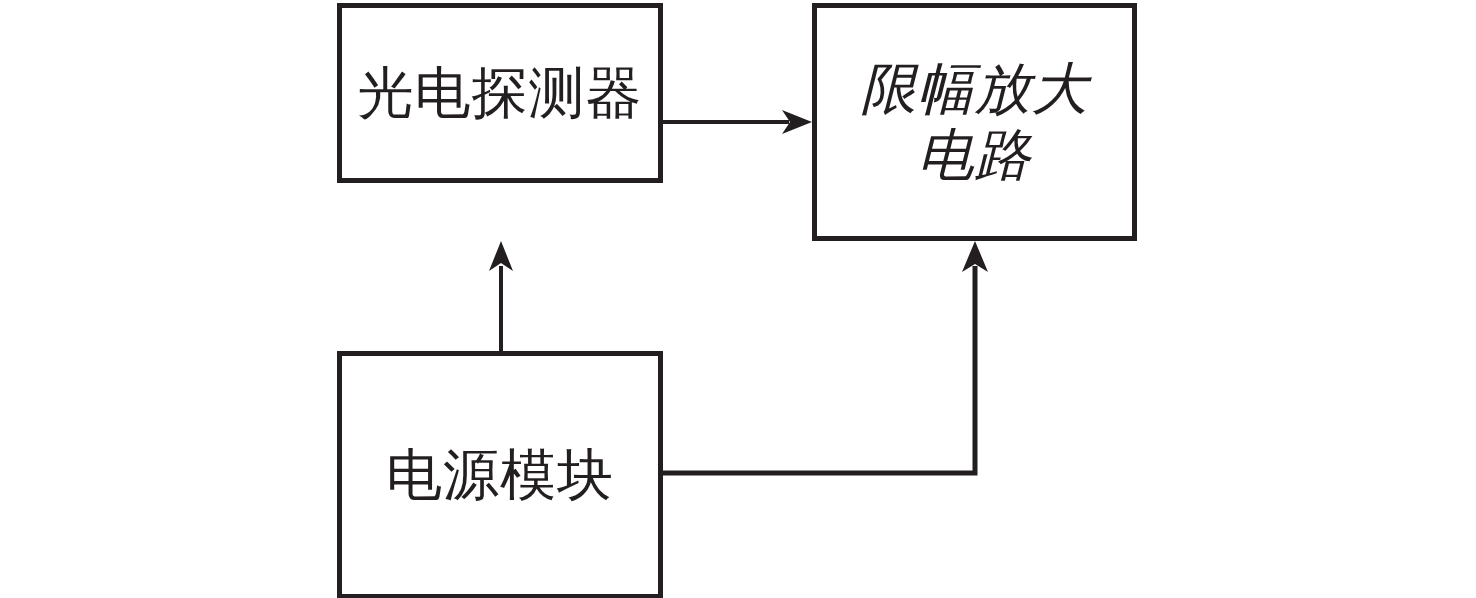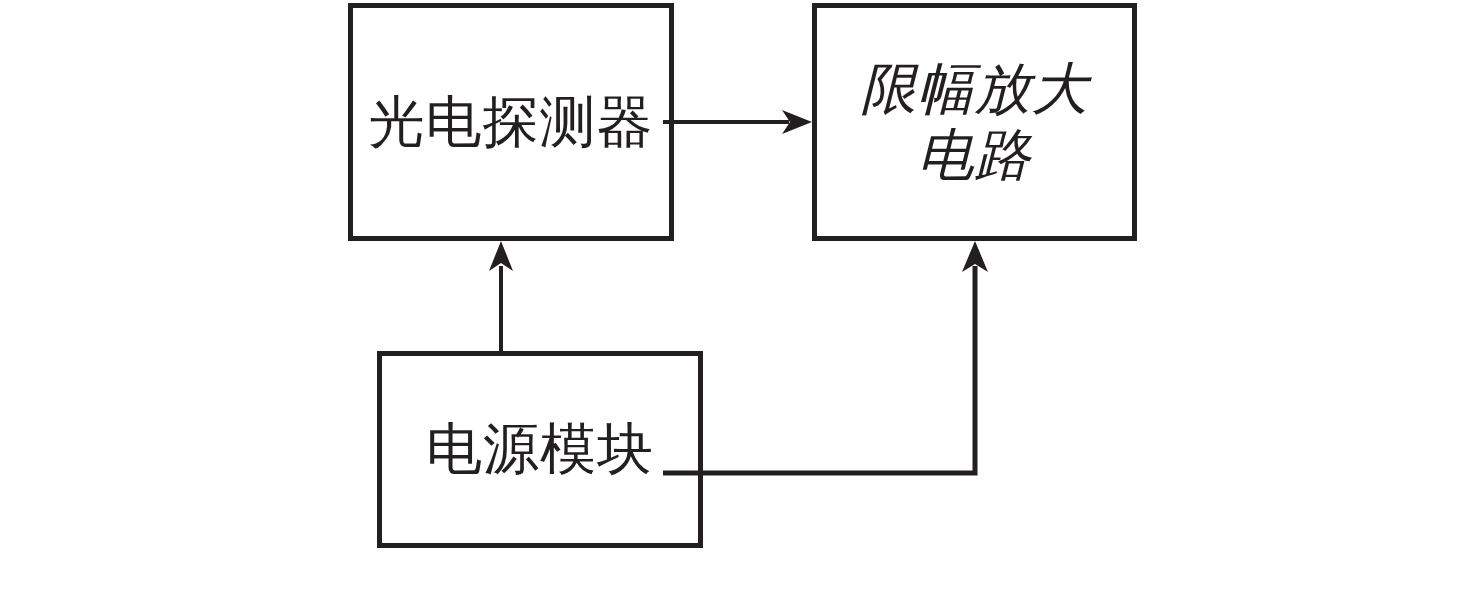--- a/index.html
+++ b/index.html
@@ -31,36 +31,34 @@
     font-size: 56px;
     line-height: 1.18;
     letter-spacing: 1px;
     white-space: pre-line;
     font-family: "DejaVu Serif", "Liberation Serif", serif;
   }
   #block-photodetector {
     left: 337px;
     top: 3px;
     width: 326px;
-    height: 238px;
-    margin-left: 11px;
+    height: 180px;
   }
   #block-amplifier {
     left: 812px;
     top: 3px;
     width: 325px;
     height: 238px;
     font-style: italic;
   }
   #block-power {
     left: 337px;
     top: 351px;
     width: 326px;
-    height: 197px;
-    margin-left: 40px;
+    height: 248px;
   }
   #connectors {
     position: absolute;
     left: 0;
     top: 0;
     width: 1476px;
     height: 598px;
     pointer-events: none;
   }
 </style>

